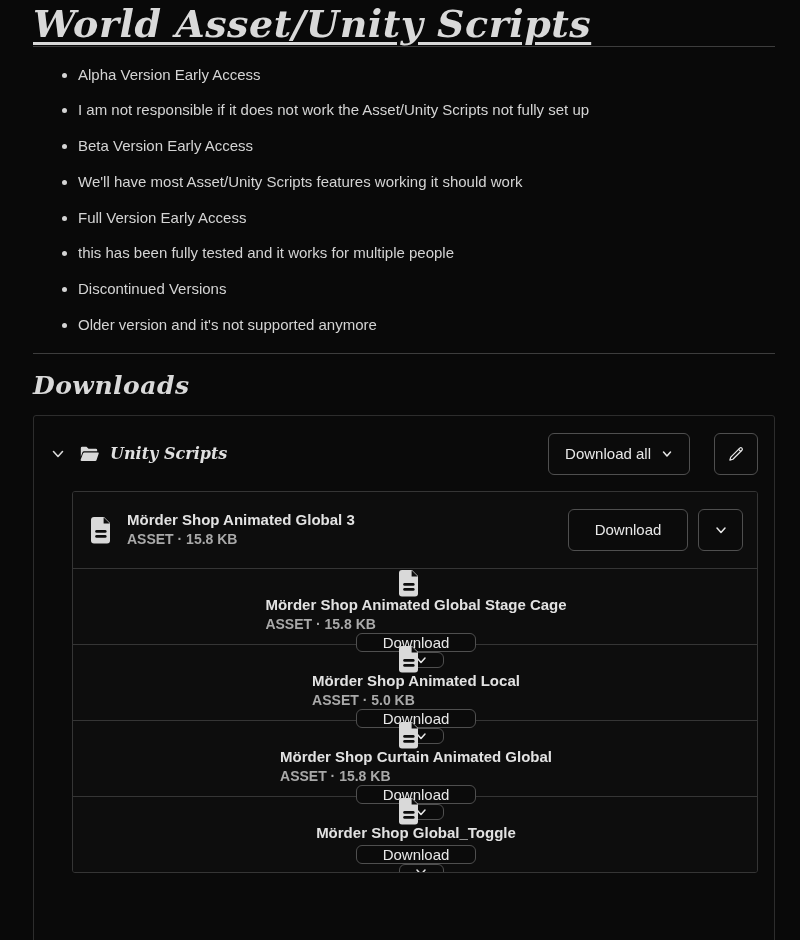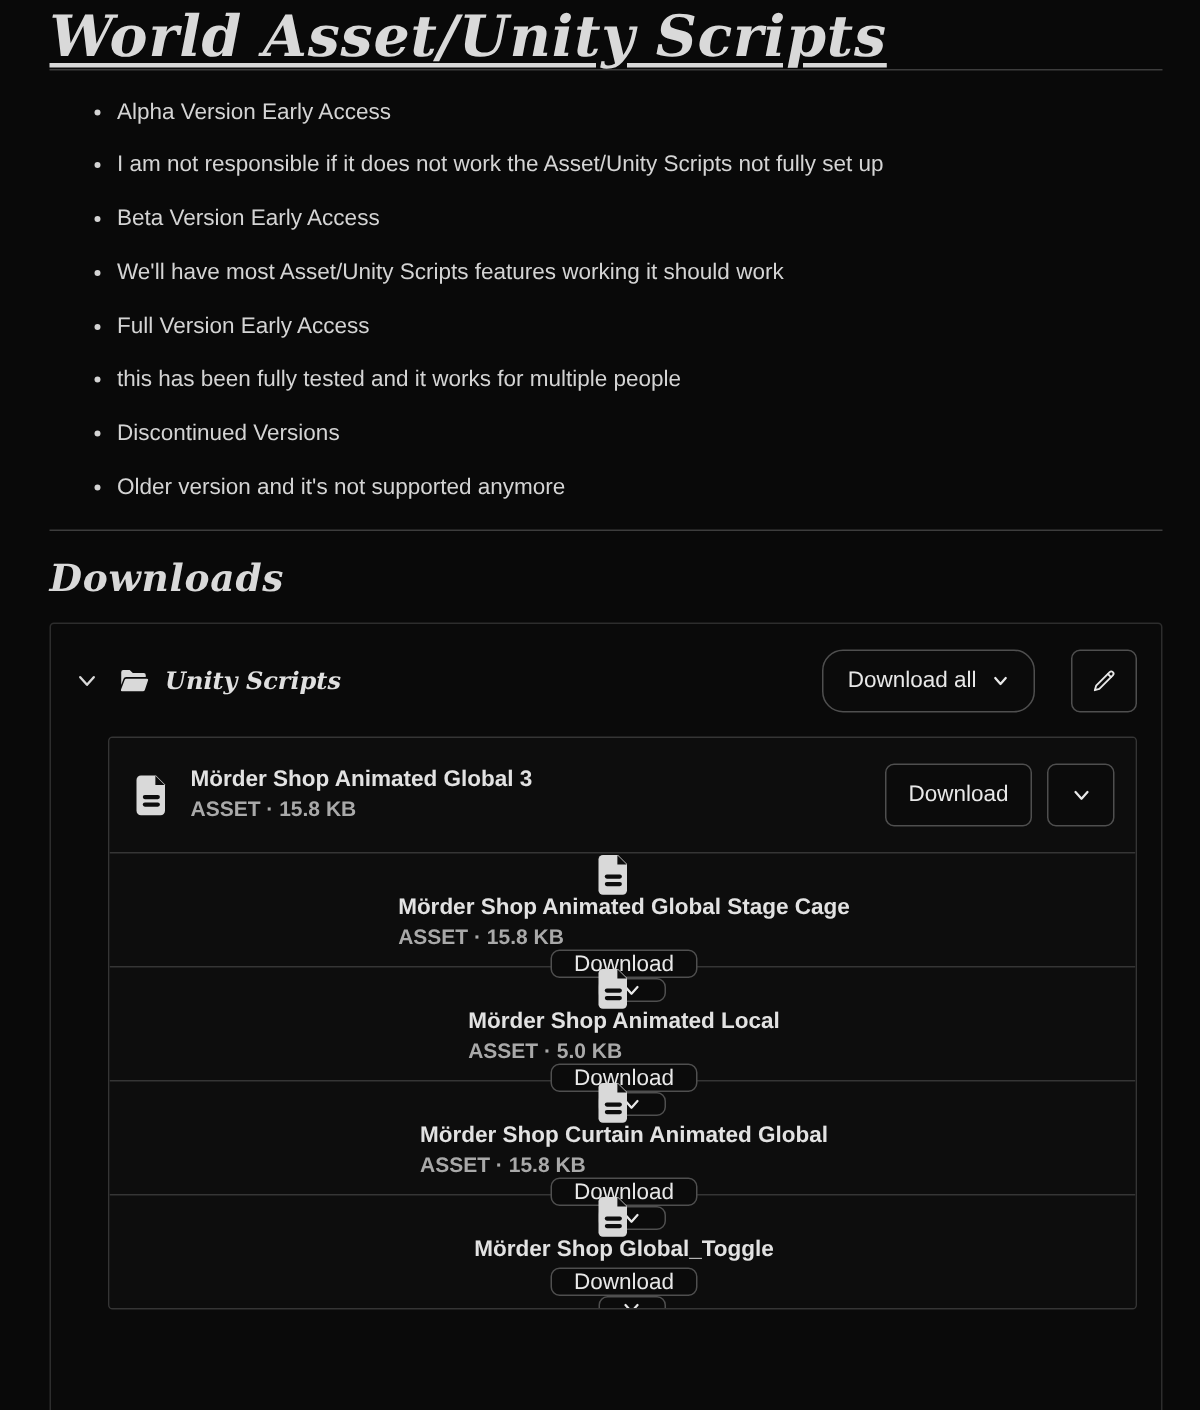--- a/index.html
+++ b/index.html
@@ -90,21 +90,21 @@
     border-radius: 6px;
     color: #e8e8e8;
     font-family: "Liberation Sans", sans-serif;
     font-size: 15px;
     height: 42px;
     display: inline-flex;
     align-items: center;
     justify-content: center;
     cursor: pointer;
   }
-  .btn-download-all { padding: 0 16px; gap: 10px; border-radius: 14px; }
+  .btn-download-all { padding: 0 16px; gap: 10px; }
   .btn-edit { width: 44px; margin-left: 24px; }
 
   .file-list {
     margin-left: 22px;
     margin-top: 15px;
     border: 1px solid #353535;
     border-radius: 3px;
     overflow: hidden;
   }
   .file-row {
@@ -114,21 +114,21 @@
     background: #0d0d0d;
     padding: 0 14px 0 16px;
   }
   .file-row + .file-row { border-top: 1px solid #353535; flex-direction: column; }
 
   .file-icon-wrap { display: flex; align-items: center; margin-right: 14px; }
   .file-text-col { display: flex; flex-direction: column; gap: 4px; }
   .file-name { font-size: 15px; font-weight: 700; color: #e2e2e2; line-height: 1.1; }
   .file-meta { font-size: 14px; color: #a9a9a9; line-height: 1.1; font-weight: bold; }
   .row-spacer { flex: 1; }
-  .btn-download { width: 98px; }
+  .btn-download { width: 120px; }
   .btn-more { width: 45px; margin-left: 10px; }
 
   svg { display: block; }
 </style>
 </head>
 <body>
 
 <div class="content">
 
   <h1 class="page-title">World Asset/Unity Scripts</h1>

